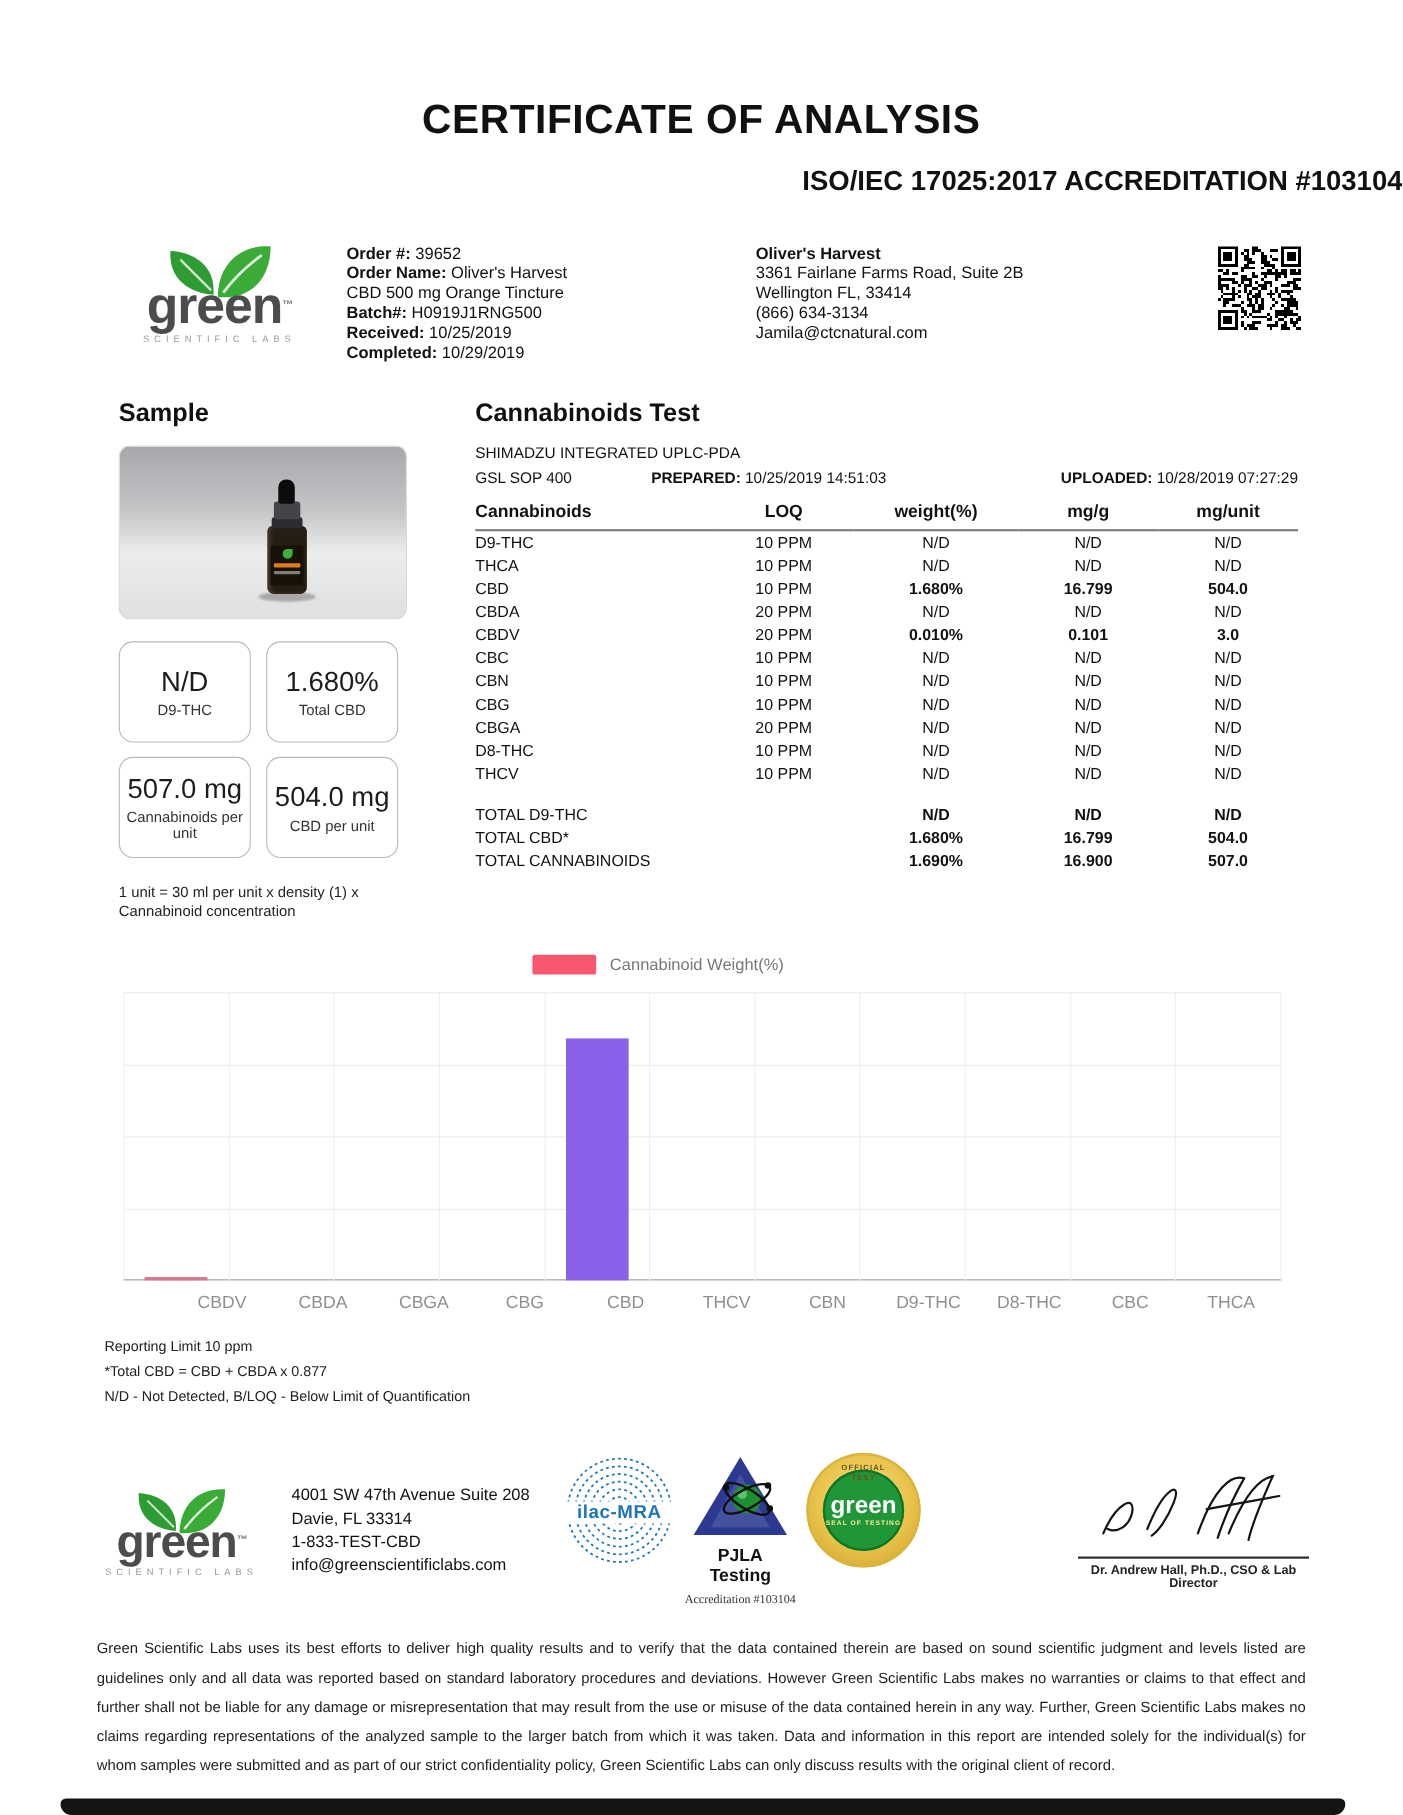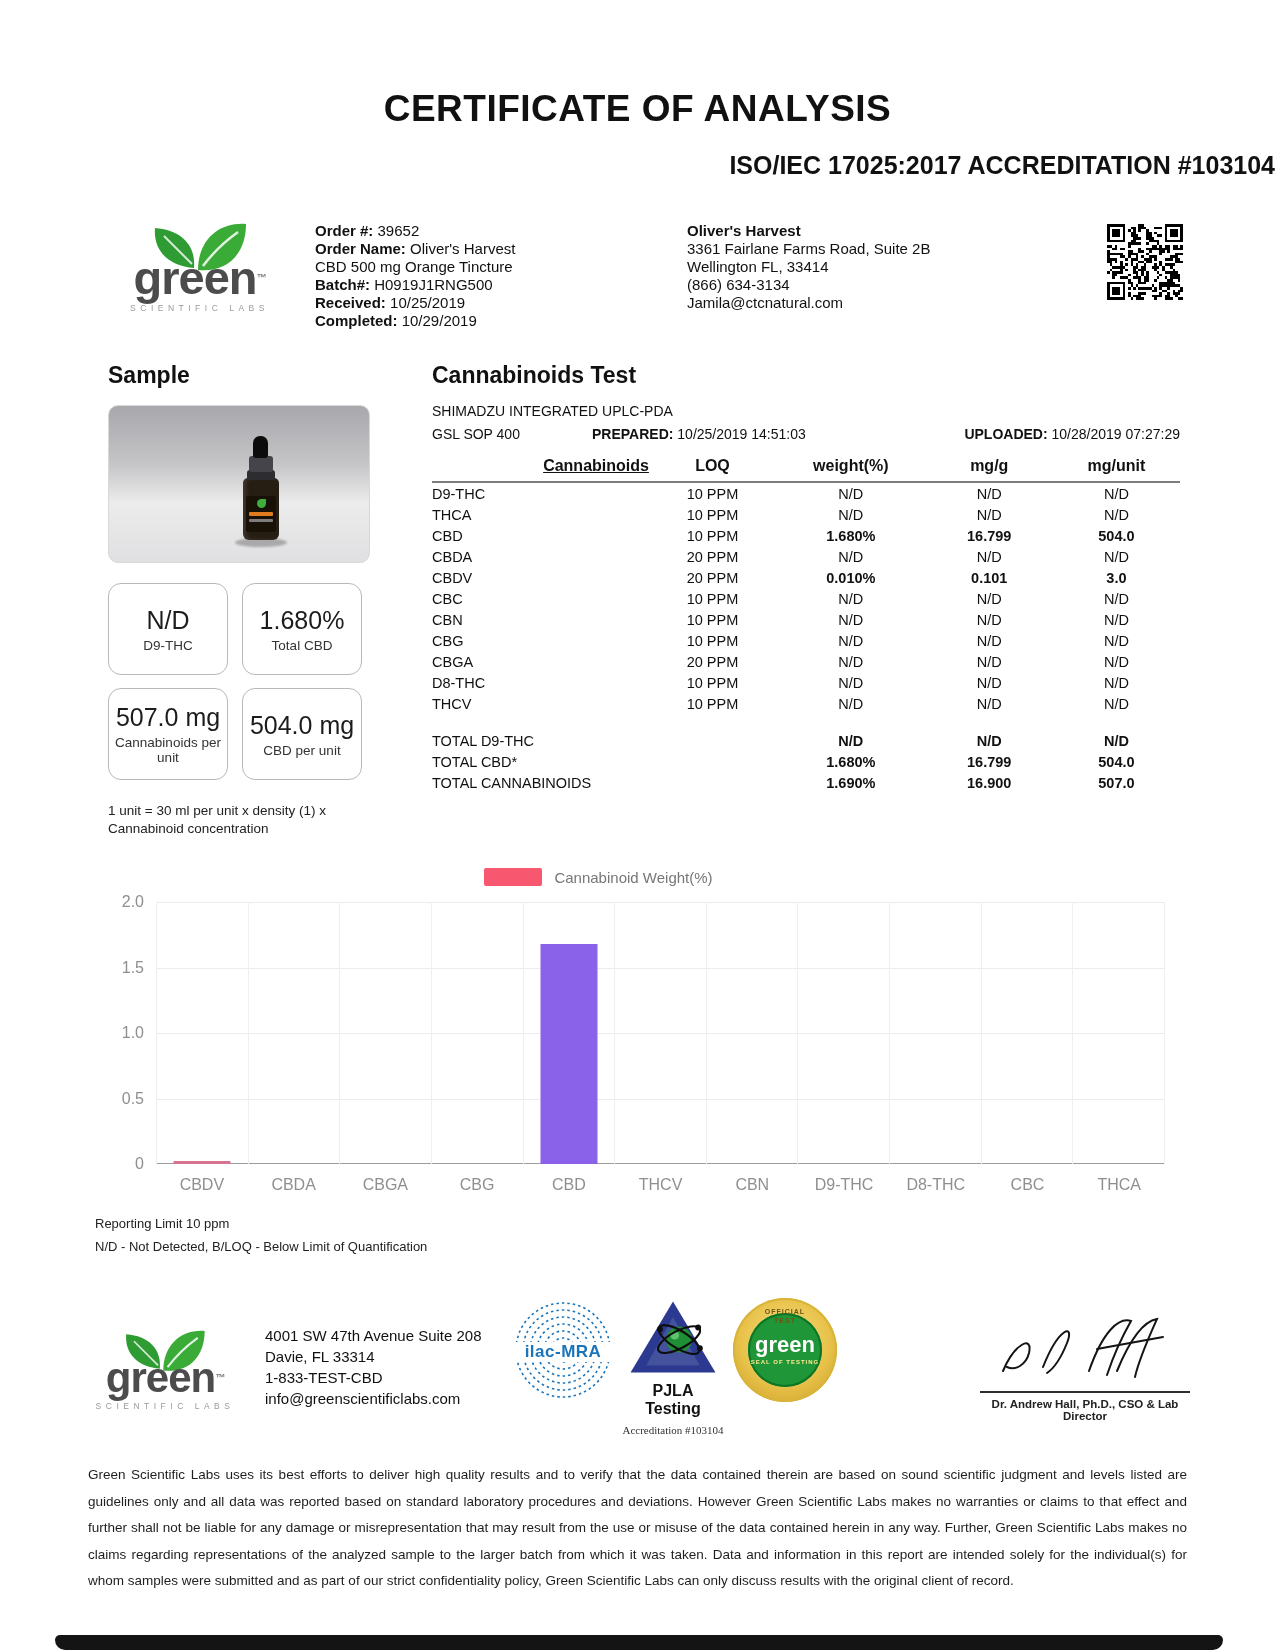--- a/index.html
+++ b/index.html
@@ -48,21 +48,21 @@
 
   .col-right { flex:1; margin-left:58px; }
   .method-line { font-size:14px; margin-top:14px; }
   .sop-row { display:flex; font-size:14px; margin-top:7px; align-items:baseline;justify-content:center; }
   .sop-row .sop { width:160px; }
   .sop-row .prep b, .sop-row .upl b { font-weight:bold; }
   .sop-row .upl { margin-left:auto; }
 
   table.cann { width:100%; border-collapse:collapse; margin-top:12px; }
   table.cann th { font-size:16px; font-weight:bold; text-align:center; padding:3px 0 6px; border-bottom:2px solid #7d7d7d; }
-  table.cann th:first-child { text-align:right;text-decoration:underline; }
+  table.cann th:first-child { text-align:left; }
   table.cann td { font-size:14.5px; padding:2.5px 0; text-align:center; color:#111; }
   table.cann td:first-child { text-align:left; }
   table.cann .bold { font-weight:bold; }
   tr.spacer td { height:16px; padding:0; }
   tbody.totals td { font-size:14.5px; }
   tbody.totals td.tname { text-align:left; }
   tbody.totals td.tval { font-weight:bold; }
 
   
   .chart-block { margin:30px 110px 0 112px; }
@@ -627,27 +627,20 @@
       </table>
     </div>
   </div>
 
   <div class="chart-block">
     <div class="chart-legend">
       <span class="legend-swatch" id="legend-swatch" style="background: rgb(248, 88, 111);"></span>
       <span class="legend-label">Cannabinoid Weight(%)</span>
     </div>
     <div class="chart-body">
-      <div class="chart-yaxis" id="chart-yaxis">
-          <div class="ytick" style="top: -9px;">2.0</div>
-          <div class="ytick" style="top: 56.5px;">1.5</div>
-          <div class="ytick" style="top: 122px;">1.0</div>
-          <div class="ytick" style="top: 187.5px;">0.5</div>
-          <div class="ytick" style="top: 253px;">0</div>
-        </div>
       <div class="chart-plot" id="chart-plot">
           <div class="grid-h" style="top: 0px;"></div>
           <div class="grid-h" style="top: 65.5px;"></div>
           <div class="grid-h" style="top: 131px;"></div>
           <div class="grid-h" style="top: 196.5px;"></div>
           <div class="grid-h baseline" style="top: 261px;"></div>
           <div class="chart-cell">
             <div class="chart-bar" style="height: 3px; background: rgb(217, 115, 143);"></div>
           </div>
           <div class="chart-cell"></div>
@@ -674,20 +667,21 @@
         <div class="chart-xlabel">CBN</div>
         <div class="chart-xlabel">D9-THC</div>
         <div class="chart-xlabel">D8-THC</div>
         <div class="chart-xlabel">CBC</div>
         <div class="chart-xlabel">THCA</div>
       </div>
   </div>
 
   <div class="footnotes">
     <div>Reporting Limit 10 ppm</div>
+    <div>*Total CBD = CBD + CBDA x 0.877</div>
     <div>N/D - Not Detected, B/LOQ - Below Limit of Quantification</div>
   </div>
 
   <div class="footer-row">
     <div class="logo footer-logo">
       <svg class="leaves" width="104" height="50" viewBox="0 0 120 58">
         <path d="M54,52 C30,50 13,36 15,12 C41,14 56,29 54,52 Z" fill="#2f9c33"></path>
         <path d="M24,20 C34,30 44,40 52,48" stroke="#ffffff" stroke-width="2" fill="none" opacity="0.8"></path>
         <path d="M58,54 C58,24 79,6 106,8 C106,38 87,57 58,54 Z" fill="#3aab37"></path>
         <path d="M98,16 C84,26 72,38 63,50" stroke="#ffffff" stroke-width="2.5" fill="none" opacity="0.85"></path>

